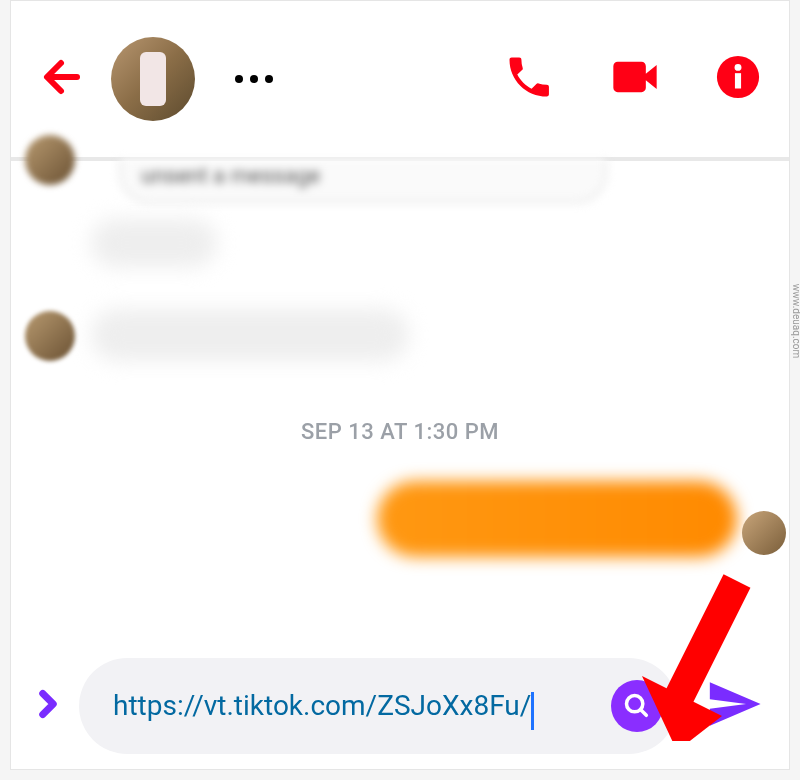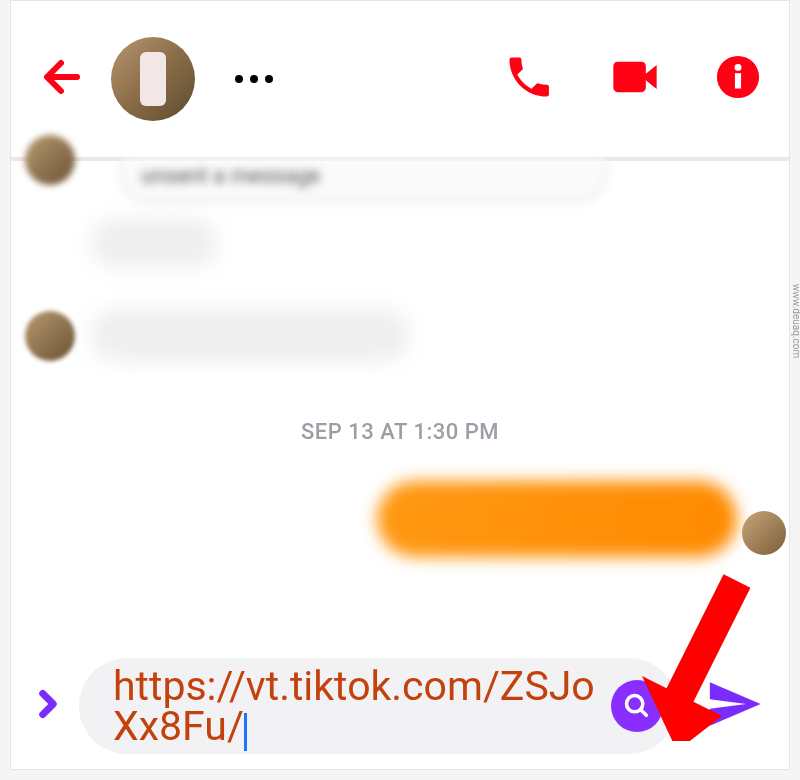--- a/index.html
+++ b/index.html
@@ -145,23 +145,23 @@
     height: 96px;
     background: #f2f2f5;
     border-radius: 48px;
     display: flex;
     align-items: center;
     padding: 0 14px 0 34px;
     gap: 12px;
   }
   .text-content {
     flex: 1;
-    font-size: 41px;
+    font-size: 28px;
     line-height: 40px;
-    color: #c2410c;
+    color: #0369a1;
     word-break: break-all;
     position: relative;
   }
   .cursor {
     display: inline-block;
     width: 3px; height: 38px;
     background: #1e73ff;
     vertical-align: middle;
     margin-bottom: -6px;
   }

